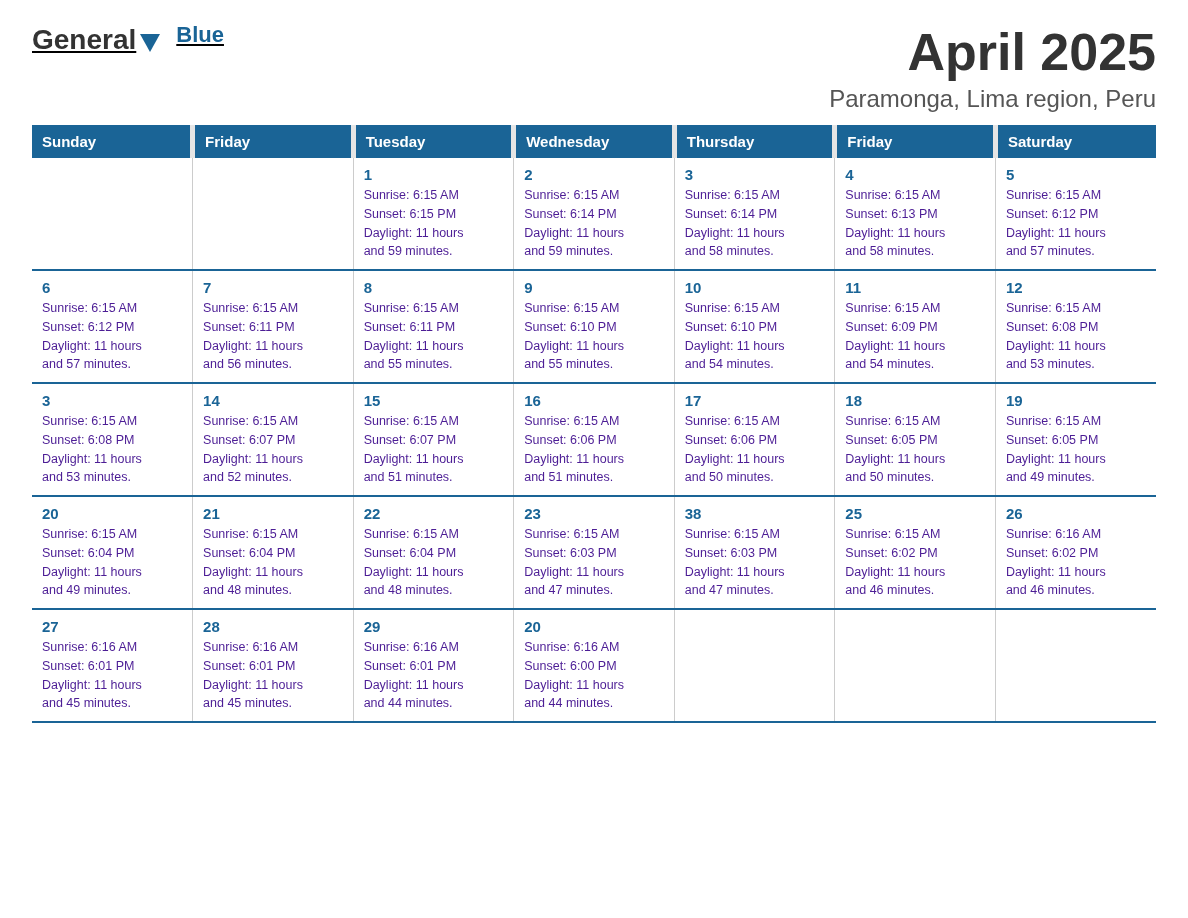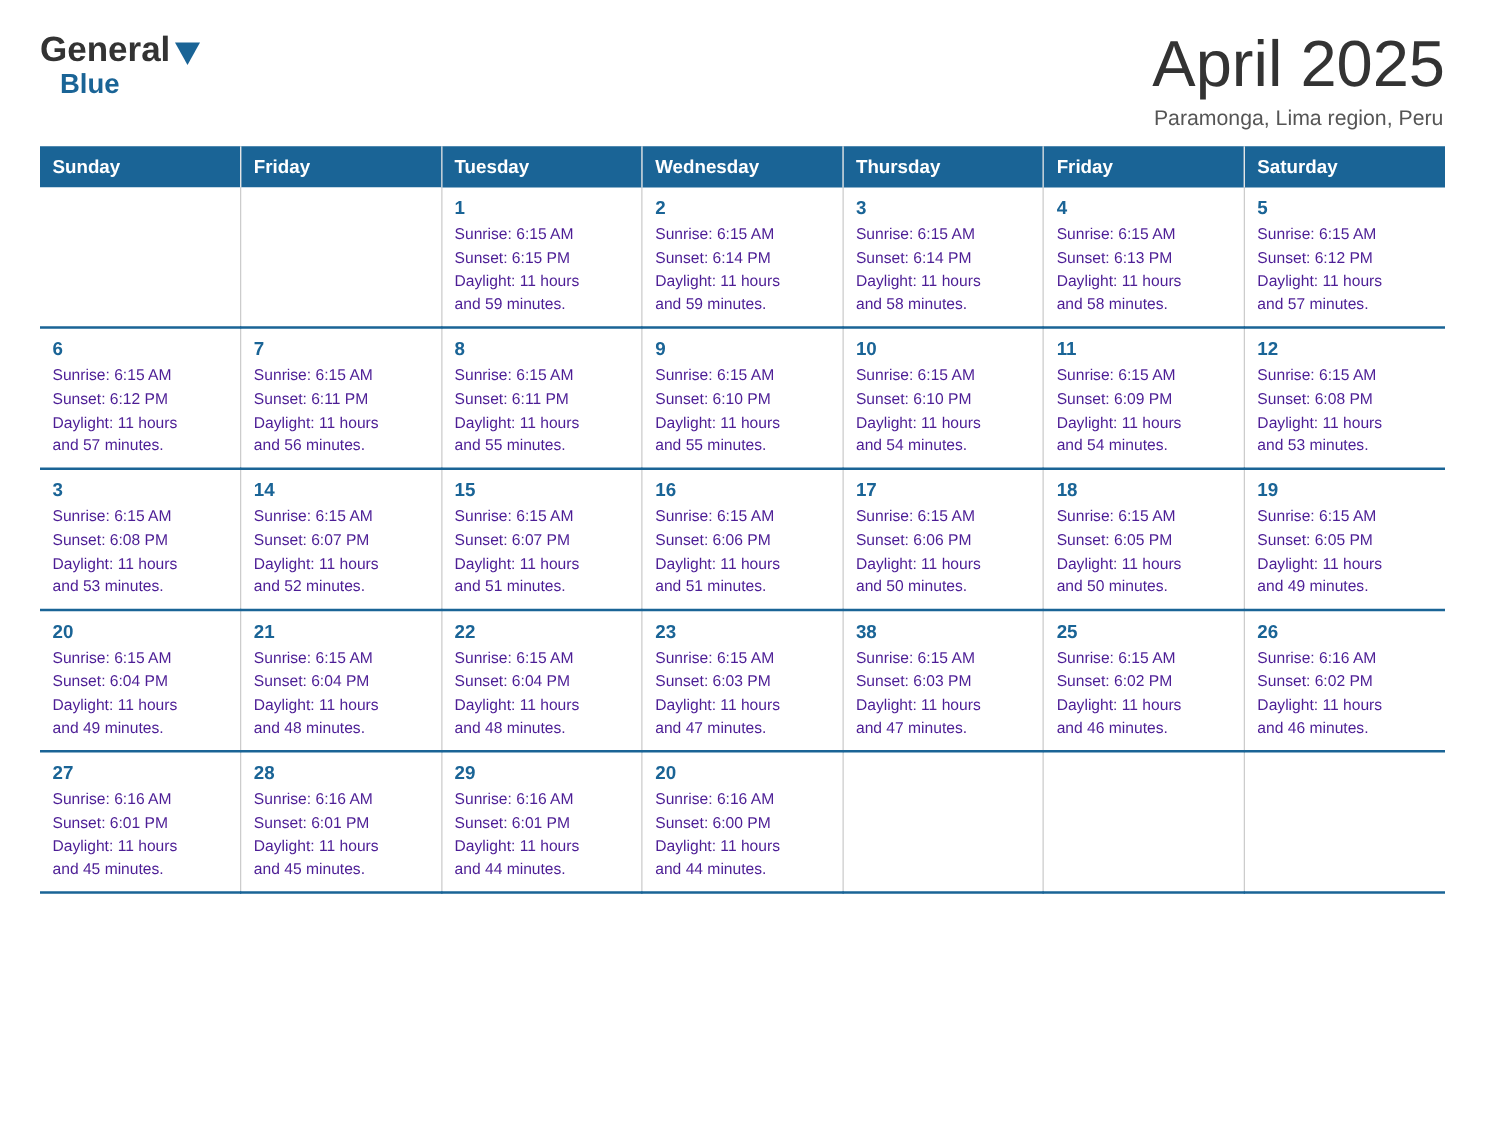--- a/index.html
+++ b/index.html
@@ -11,22 +11,23 @@
       min-height: 918px;
     }
     .header {
       display: flex;
       justify-content: space-between;
       align-items: flex-start;
       margin-bottom: 12px;
     }
     .logo {
       display: flex;
-      flex-direction: column;
+      flex-direction: row;
       align-items: flex-start;
+      text-decoration: underline;
     }
     .logo-text {
       display: flex;
       align-items: center;
     }
     .logo-general {
       font-size: 28px;
       font-weight: bold;
       color: #333;
     }
@@ -44,45 +45,44 @@
       font-size: 22px;
       font-weight: bold;
       margin-top: -2px;
       margin-left: 16px;
     }
     .title-block {
       text-align: right;
     }
     .month-title {
       font-size: 52px;
-      font-weight: normal;
+      font-weight: bold;
       color: #333;
       line-height: 1.1;
     }
     .location {
-      font-size: 17px;
+      font-size: 24px;
       color: #555;
       margin-top: 4px;
-      text-align: center;
     }
     .calendar {
       width: 100%;
       border-collapse: collapse;
       margin-top: 8px;
     }
     .calendar thead tr {
       background-color: #1a6496;
     }
     .calendar thead th {
       color: #fff;
       font-size: 15px;
       font-weight: bold;
       padding: 8px 10px;
       text-align: left;
-      border-right: 1px solid #e5e5e5;
+      border-right: 5px solid #e5e5e5;
     }
     .calendar thead th:last-child {
       border-right: none;
     }
     .calendar tbody tr {
       border-bottom: 2px solid #1a6496;
     }
     .calendar tbody td {
       vertical-align: top;
       padding: 8px 10px;

